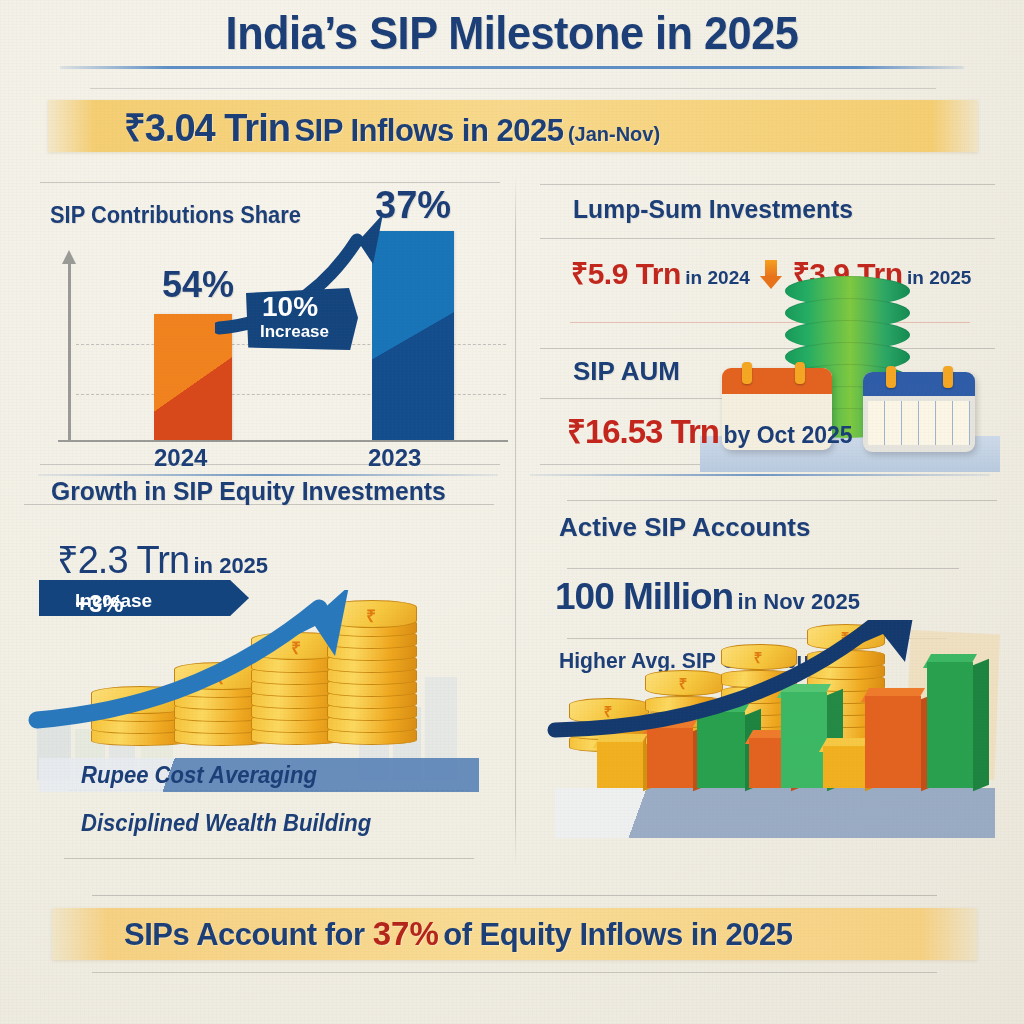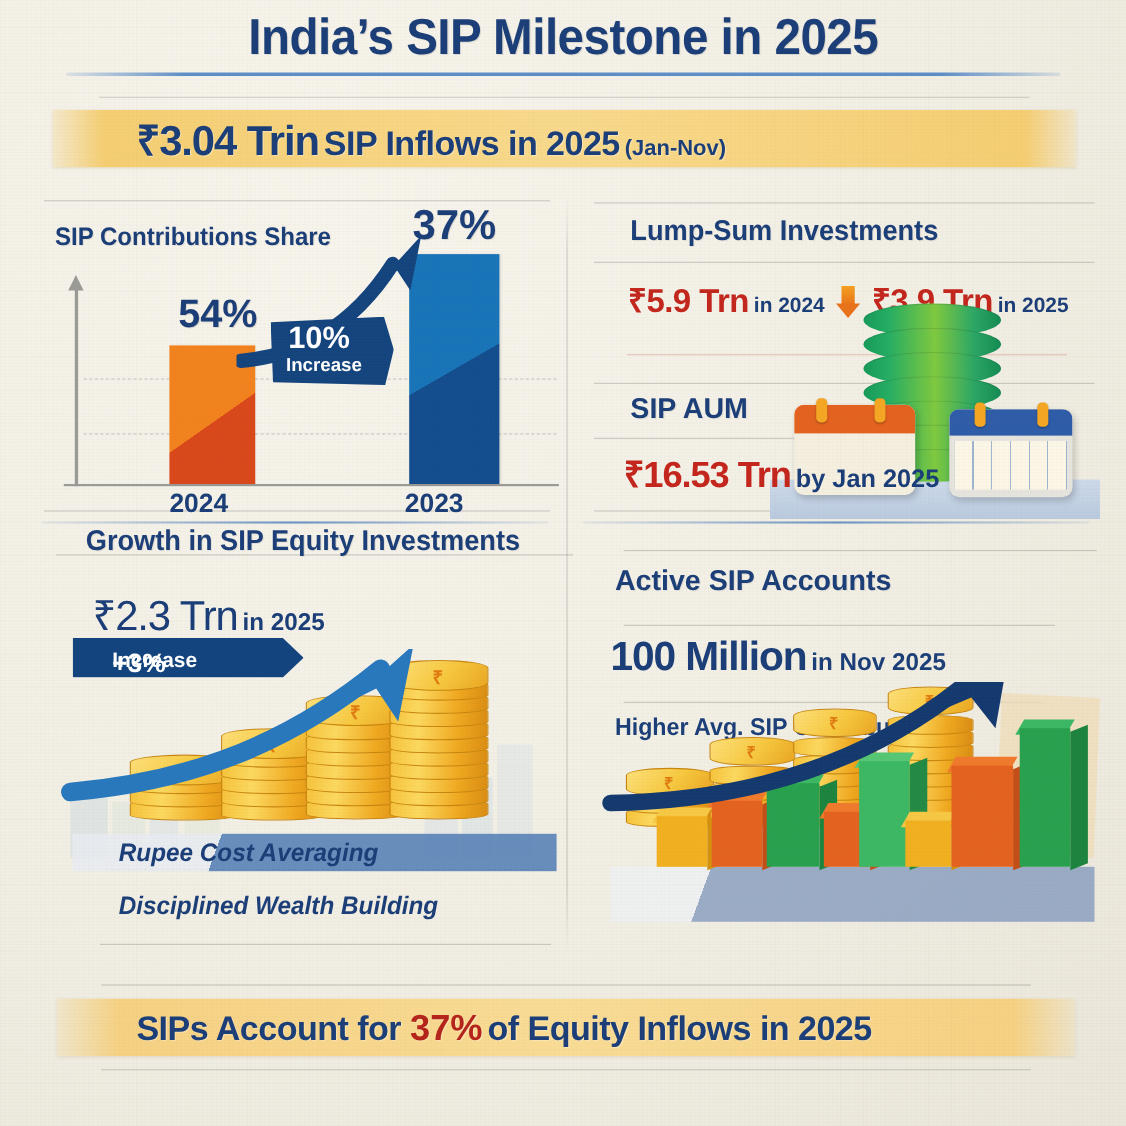--- a/index.html
+++ b/index.html
@@ -178,21 +178,21 @@
   #cal-blue .top{height:24px;background:#2e5ca8;}
   #cal-blue .grid{
     margin:5px;height:44px;
     background-image:
       repeating-linear-gradient(90deg,#fbf6e6 0 16px, #9fb4cf 16px 17px),
       repeating-linear-gradient(0deg,#fbf6e6 0 13px, #9fb4cf 13px 14px);
   }
   .ring{position:absolute;top:-6px;width:10px;height:22px;border-radius:4px;background:#f5a623;box-shadow:0 1px 2px rgba(0,0,0,.3);}
 
   
-  #panel-equity{position:absolute;left:36px;top:480px;width:492px;height:388px;overflow:hidden;}
+  #panel-equity{position:absolute;left:9px;top:480px;width:492px;height:388px;overflow:hidden;}
   #p3-rule-top{left:15px;top:24px;width:470px;}
   #p3-rule-mid{left:60px;top:310px;width:400px;border-top:1px dashed rgba(110,110,110,.45);height:0;background:none;}
   #p3-rule-bot{left:55px;top:378px;width:410px;}
   #eq-title{
     position:absolute;left:42px;top:-4px;font-size:26px;font-weight:bold;color:#1b3e78;
     transform:scaleX(.95);transform-origin:left;white-space:nowrap;
     text-shadow:1px 1px 0 rgba(0,0,0,.07);
   }
   #eq-value{position:absolute;left:48px;top:52px;white-space:nowrap;z-index:5;}
   .eq-big{font-size:38px;font-weight:normal;color:#1b3e78;letter-spacing:-1px;}
@@ -356,21 +356,21 @@
         <div class="top"></div>
         <div class="grid"></div>
       </div>
       <span class="ring" style="left:186px;top:90px"></span>
       <span class="ring" style="left:243px;top:90px"></span>
     </div>
 
     <div id="aum-title">SIP AUM</div>
     <div id="aum-value">
       <span class="aum-red">₹16.53 Trn</span>
-      <span class="aum-navy">by Jan 2025</span>
+      <span class="aum-navy">by Oct 2025</span>
     </div>
   </div>
 
   <div id="panel-equity">
     <div class="panel-rule" id="p3-rule-top"></div>
     <div class="panel-rule" id="p3-rule-mid"></div>
     <div class="panel-rule" id="p3-rule-bot"></div>
 
     <div id="eq-title">Growth in SIP Equity Investments</div>
 

